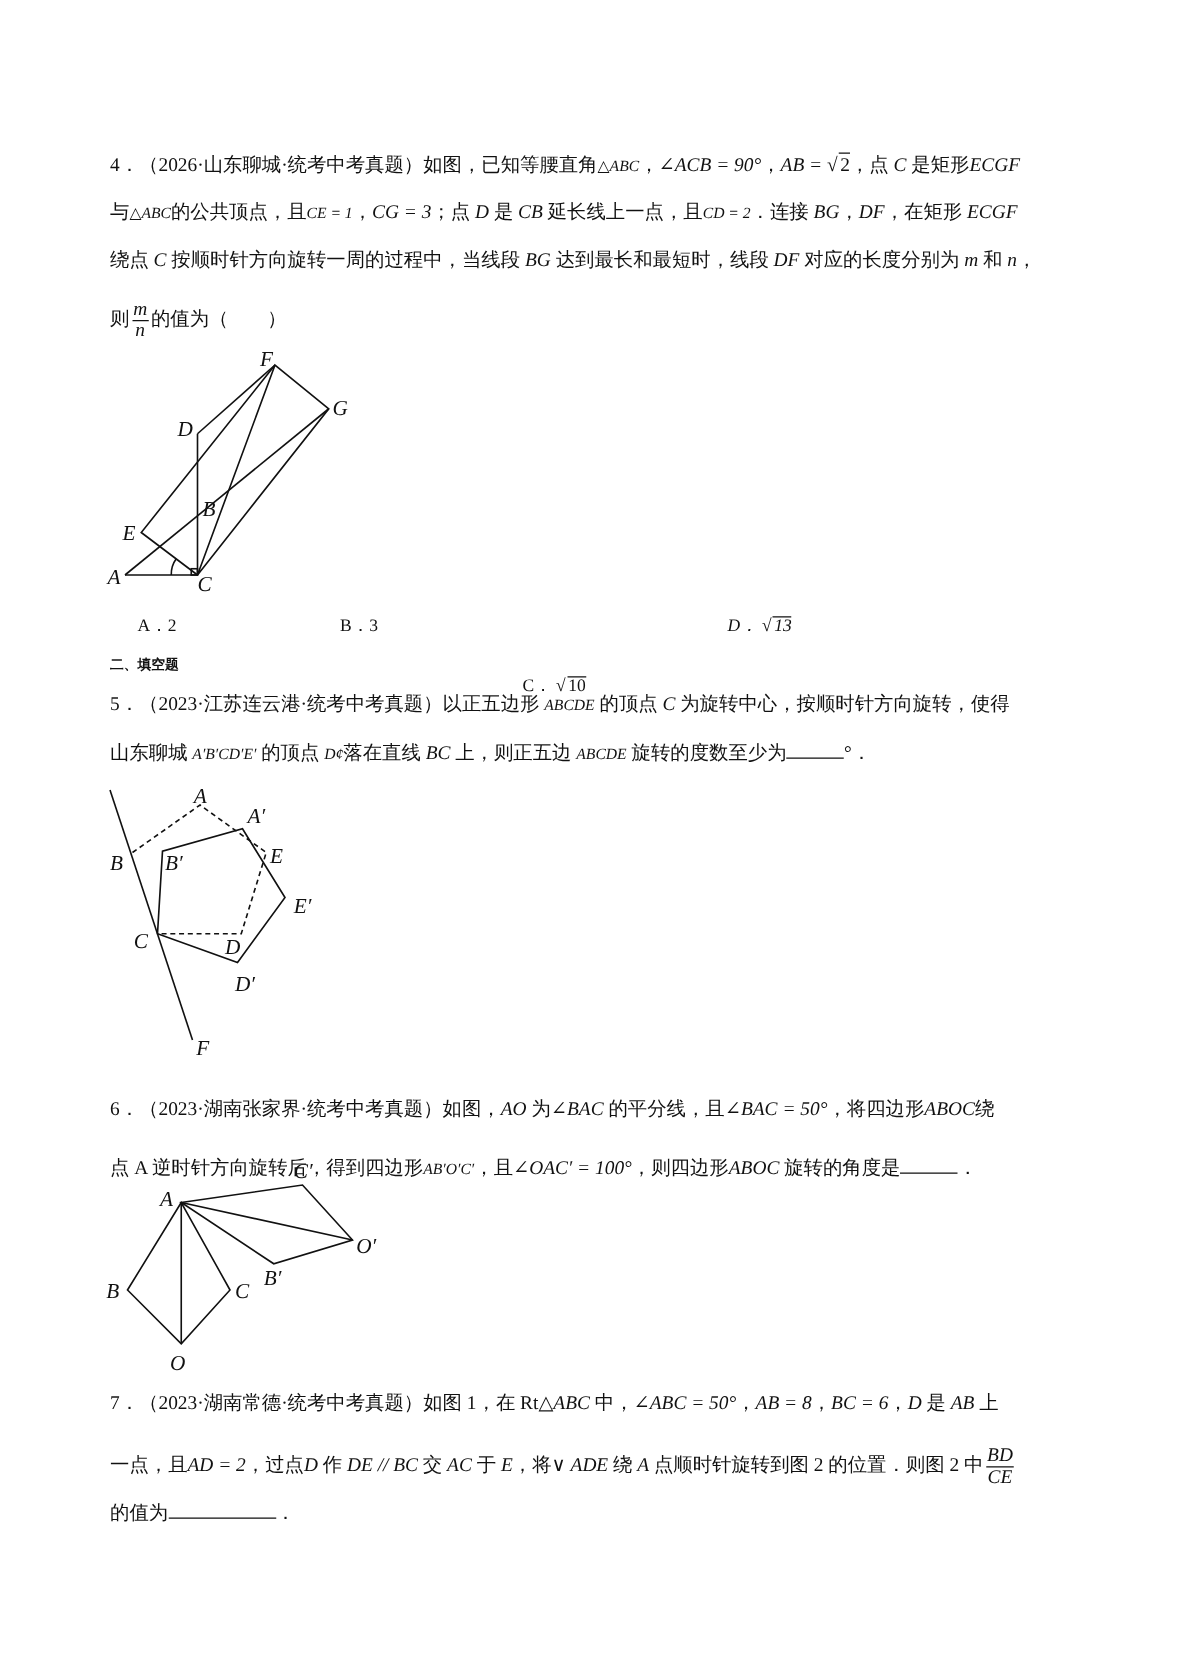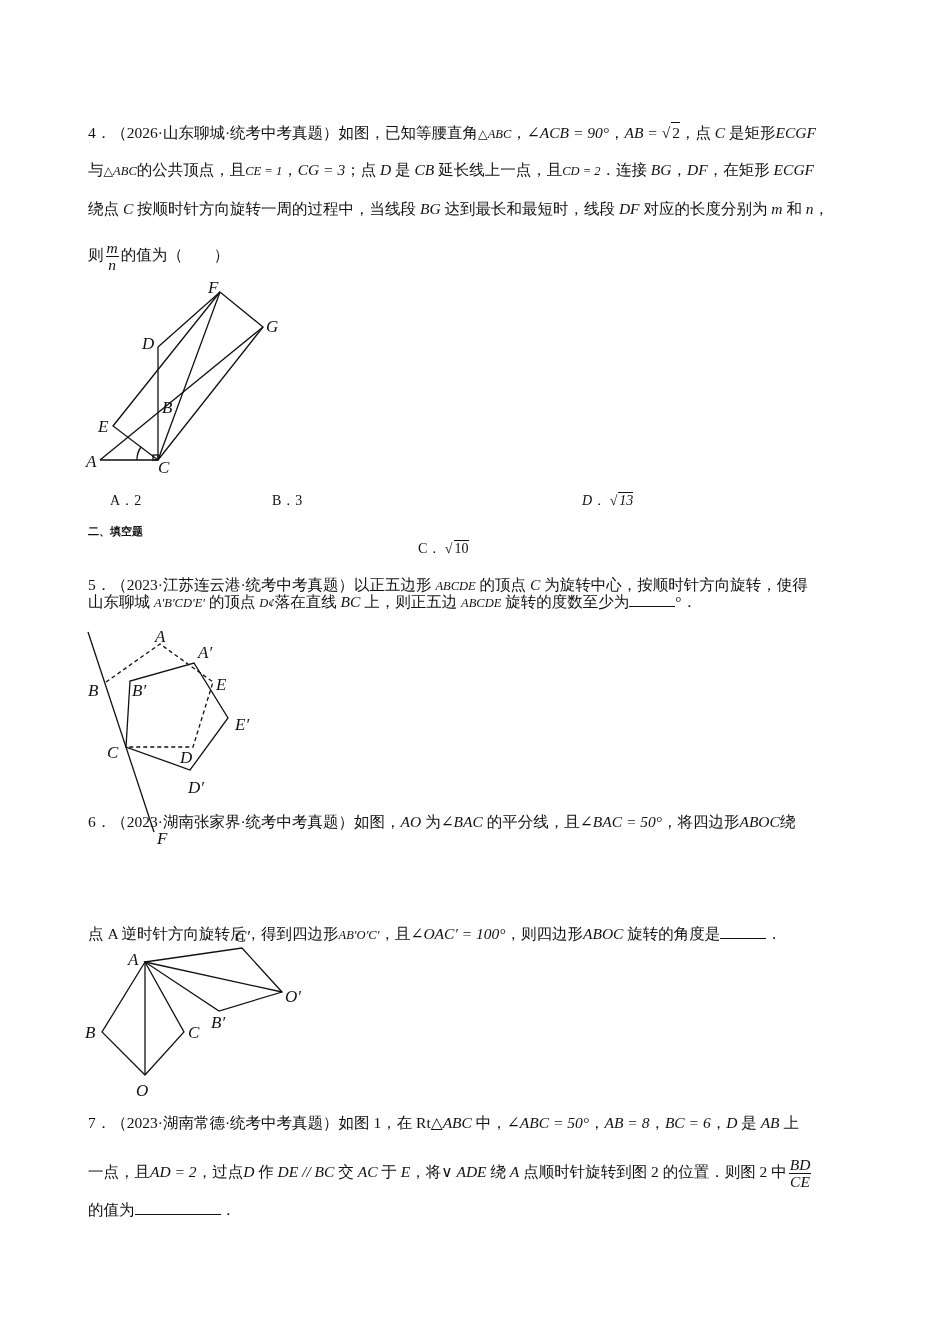--- a/index.html
+++ b/index.html
@@ -53,21 +53,21 @@
   <text x="78" y="198">C</text>
 </svg>
 
 <div class="opt" style="left:110px;top:492px;"><span>A．</span><span>2</span></div>
 <div class="opt" style="left:252px;top:492px;margin-left:20px;"><span>B．</span><span>3</span></div>
 <div class="opt" style="left:418px;top:516px;margin-top:24px;"><span>C．</span> √<span class="sqrt">10</span></div>
 <div class="opt" style="left:582px;top:492px;font-style:italic;"><span>D．</span> √<span class="sqrt">13</span></div>
 
 <div class="section" style="top:524px;">二、填空题</div>
 
-<div class="line" style="top:575px;text-align:right;">
+<div class="line" style="top:554px;text-align:right;">
   <span>5</span>．<span>（2023·江苏连云港·统考中考真题）</span><span>以正五边形</span> <span class="it sm">ABCDE</span> <span>的顶点</span> <span class="it">C</span> <span>为旋转中心，按顺时针方向旋转，使得</span>
 </div>
 <div class="line" style="top:592px;">
   <span>山东聊城</span> <span class="it sm">A′B′CD′E′</span> <span>的顶点</span> <span class="it sm">D¢</span><span>落在直线</span> <span class="it">BC</span> <span>上，则正五边</span> <span class="it sm">ABCDE</span> <span>旋转的度数至少为</span><span class="blank" style="width:46px;"></span><span>°．</span>
 </div>
 
 <svg class="fig" style="left:80px;top:620px;" width="200" height="230">
   <g stroke="#111" stroke-width="1.3" fill="none">
     <line x1="8" y1="12" x2="74" y2="212"></line>
     <polyline points="26,62 80,24 133,62 113,127 46,127" stroke-dasharray="4,3"></polyline>
@@ -78,21 +78,21 @@
   <text x="8" y="76">B</text>
   <text x="52" y="76">B′</text>
   <text x="136" y="70">E</text>
   <text x="155" y="110">E′</text>
   <text x="27" y="138">C</text>
   <text x="100" y="143">D</text>
   <text x="108" y="173">D′</text>
   <text x="77" y="224">F</text>
 </svg>
 
-<div class="line" style="top:812px;">
+<div class="line" style="top:878px;">
   <span>6</span>．<span>（2023·湖南张家界·统考中考真题）</span><span>如图，</span><span class="it">AO</span> <span>为</span><span class="it">∠BAC</span> <span>的平分线，且</span><span class="it">∠BAC = 50°</span><span>，将四边形</span><span class="it">ABOC</span><span>绕</span>
 </div>
 <div class="line" style="top:924px;">
   <span>点 A 逆时针方向旋转后，得到四边形</span><span class="it sm">AB′O′C′</span><span>，且</span><span class="it">∠OAC′ = 100°</span><span>，则四边形</span><span class="it">ABOC</span> <span>旋转的角度是</span><span class="blank" style="width:46px;"></span><span>．</span>
 </div>
 
 <svg class="fig" style="left:80px;top:920px;" width="240" height="185">
   <g stroke="#111" stroke-width="1.3" fill="none">
     <polygon points="65,42 22,112 65,155 104,112"></polygon>
     <line x1="65" y1="42" x2="65" y2="155"></line>

